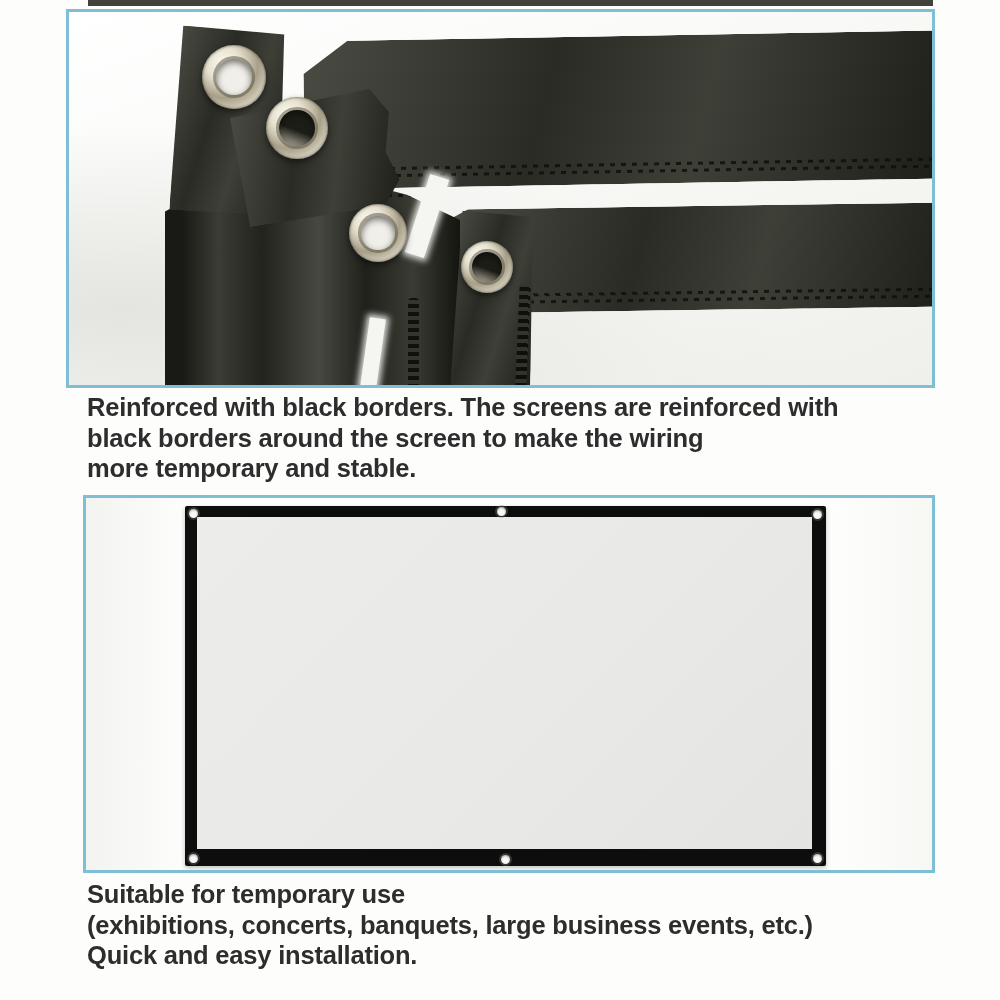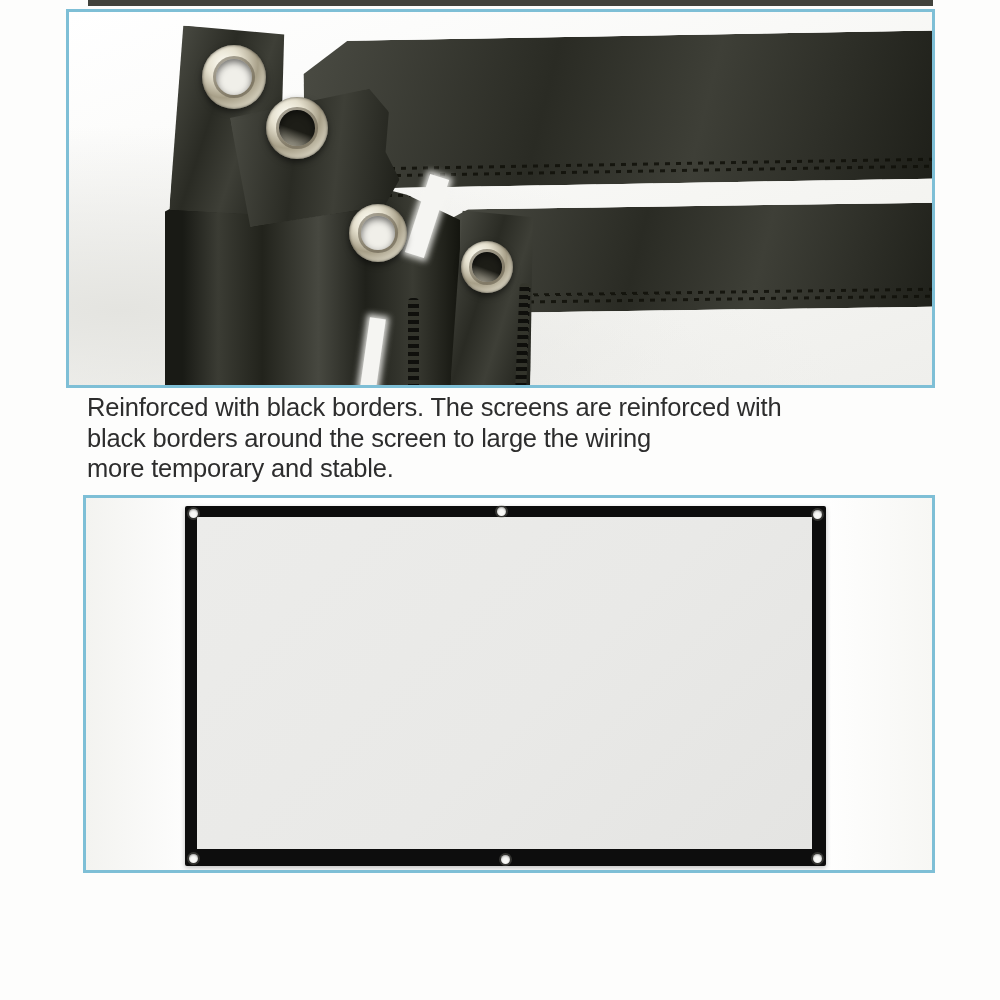--- a/index.html
+++ b/index.html
@@ -3,21 +3,21 @@
 <meta charset="utf-8">
 <style>
   html,body{margin:0;padding:0;}
   body{
     width:1000px;height:1000px;
     background:#fdfdfc;
     font-family:"Liberation Sans", sans-serif;
     position:relative;
     overflow:hidden;
   }
-  .canvas{position:absolute;inset:0;width:1000px;height:720px;}
+  .canvas{position:absolute;inset:0;width:1000px;height:720px;font-weight:bold;}
 
   
   .top-strip{position:absolute;left:88px;top:0;width:845px;height:6px;background:#41423c;}
 
   
   .photo-frame{
     position:absolute;background:#fff;border:3px solid #7ebfd6;
     overflow:hidden;box-sizing:content-box;
   }
   #photo1{left:66px;top:9px;width:863px;height:373px;}
@@ -135,33 +135,38 @@
     <div class="sliver" style="left:296px;top:306px;width:16px;height:70px;transform:rotate(8deg);"></div>
 
     <div class="grommet light" style="left:133px;top:33px;width:64px;height:64px;"></div>
     <div class="grommet dark" style="left:197px;top:85px;width:62px;height:62px;"></div>
     <div class="grommet light" style="left:280px;top:192px;width:58px;height:58px;"></div>
     <div class="grommet dark" style="left:392px;top:229px;width:52px;height:52px;"></div>
   </div>
 
   <div class="caption" id="caption1">
     <div>Reinforced with black borders. The screens are reinforced with</div>
-    <div>black borders around the screen to large the wiring</div>
+    <div>black borders around the screen to make the wiring</div>
     <div>more temporary and stable.</div>
   </div>
 
   <div class="photo-frame" id="photo2">
     <div class="photo2-bg"></div>
 
     <div class="screen">
       <div class="screen-surface"></div>
 
       <div class="sdot" style="left:4px;top:3px;"></div>
       <div class="sdot" style="left:312px;top:1px;"></div>
       <div class="sdot" style="left:628px;top:4px;"></div>
       <div class="sdot" style="left:4px;top:348px;"></div>
       <div class="sdot" style="left:316px;top:349px;"></div>
       <div class="sdot" style="left:628px;top:348px;"></div>
     </div>
   </div>
 
+  <div class="caption" id="caption2">
+    <div>Suitable for temporary use</div>
+    <div>(exhibitions, concerts, banquets, large business events, etc.)</div>
+    <div>Quick and easy installation.</div>
+  </div>
 
 </div>
 
 </body></html>

